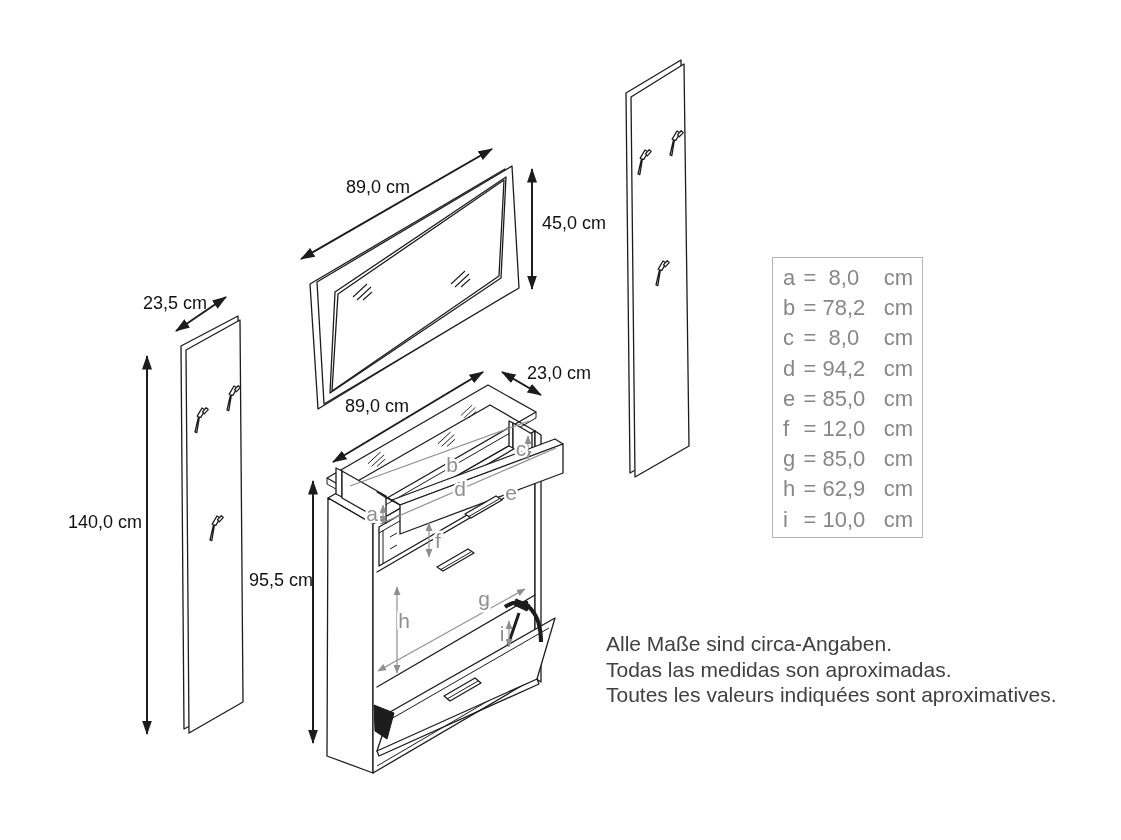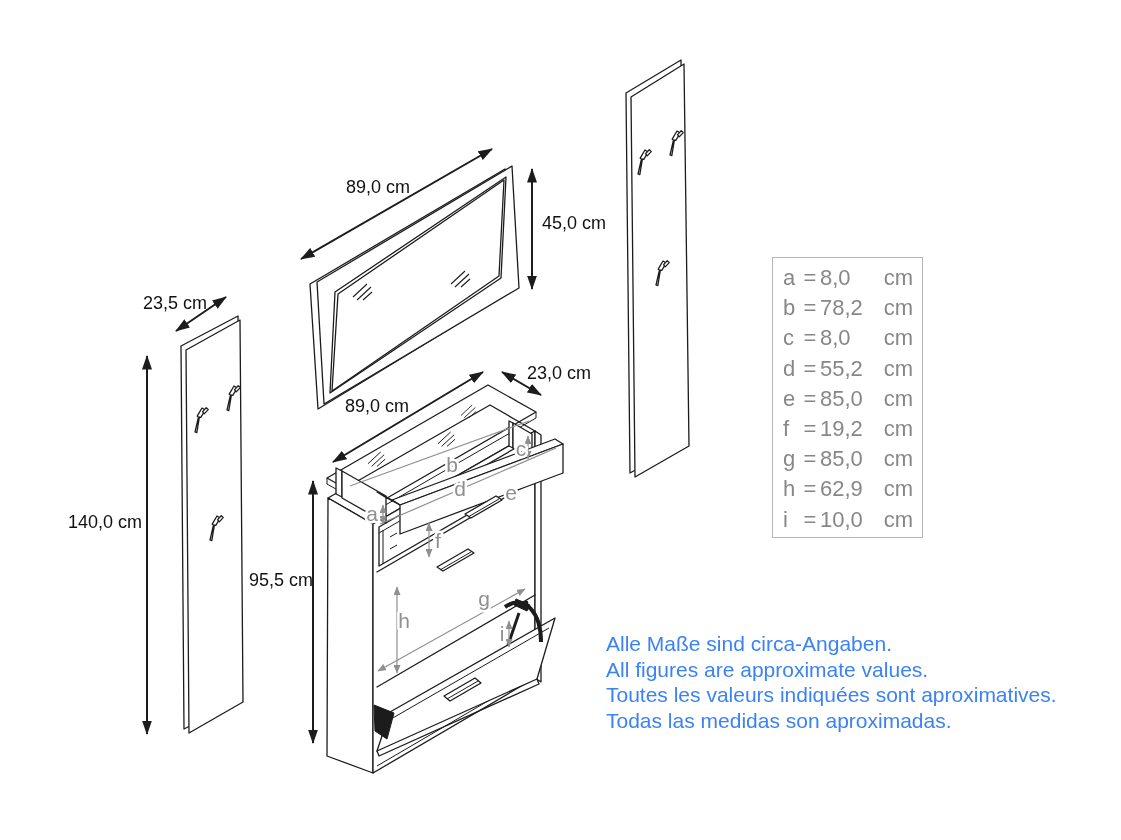--- a/index.html
+++ b/index.html
@@ -15,23 +15,23 @@
   svg .dimtxt{fill:#111;font-size:18px;font-family:"Liberation Sans",sans-serif;}
   svg .lettertxt{fill:#8f8f8f;font-size:21px;font-family:"Liberation Sans",sans-serif;
                  paint-order:stroke;stroke:#ffffff;stroke-width:5px;stroke-linejoin:round;}
   svg .arrow{stroke:#1c1c1c;stroke-width:2;fill:none;}
   .legend{position:absolute;left:772px;top:257px;width:151px;height:281px;
           border:1px solid #b5b5b5;box-sizing:border-box;padding:5px 9px 0 10px;
           color:#878787;font-size:22px;}
   .legend .row{display:flex;align-items:baseline;height:30.2px;line-height:30.2px;}
   .legend .l{width:17px;}
   .legend .eq{width:20px;text-align:center;}
-  .legend .v{flex:1;text-align:left;}
+  .legend .v{flex:1;text-align:center;}
   .legend .u{margin-left:16px;}
-  .notes{position:absolute;left:606px;top:631px;color:#3b82f6;font-size:21px;line-height:25.5px;}
+  .notes{position:absolute;left:606px;top:631px;color:#404040;font-size:21px;line-height:25.5px;}
 </style>
 </head>
 <body>
 
 <div class="stage">
 
 <svg width="1121" height="840" viewBox="0 0 1121 840">
   <defs>
     <marker id="ah" markerWidth="15" markerHeight="10" refX="13.5" refY="5" orient="auto-start-reverse" markerUnits="userSpaceOnUse">
       <path d="M0,0 L14.5,5 L0,10 z" fill="#1c1c1c"></path>
@@ -205,33 +205,33 @@
       </div>
     <div class="row">
         <span class="l">c</span>
         <span class="eq">=</span>
         <span class="v">8,0</span>
         <span class="u">cm</span>
       </div>
     <div class="row">
         <span class="l">d</span>
         <span class="eq">=</span>
-        <span class="v">55,2</span>
+        <span class="v">94,2</span>
         <span class="u">cm</span>
       </div>
     <div class="row">
         <span class="l">e</span>
         <span class="eq">=</span>
         <span class="v">85,0</span>
         <span class="u">cm</span>
       </div>
     <div class="row">
         <span class="l">f</span>
         <span class="eq">=</span>
-        <span class="v">19,2</span>
+        <span class="v">12,0</span>
         <span class="u">cm</span>
       </div>
     <div class="row">
         <span class="l">g</span>
         <span class="eq">=</span>
         <span class="v">85,0</span>
         <span class="u">cm</span>
       </div>
     <div class="row">
         <span class="l">h</span>
@@ -242,18 +242,17 @@
     <div class="row">
         <span class="l">i</span>
         <span class="eq">=</span>
         <span class="v">10,0</span>
         <span class="u">cm</span>
       </div>
   </div>
 
   <div class="notes">
     <div>Alle Maße sind circa-Angaben.</div>
-    <div>All figures are approximate values.</div>
+    <div>Todas las medidas son aproximadas.</div>
     <div>Toutes les valeurs indiquées sont aproximatives.</div>
-    <div>Todas las medidas son aproximadas.</div>
   </div>
 
 </div>
 
 </body></html>

